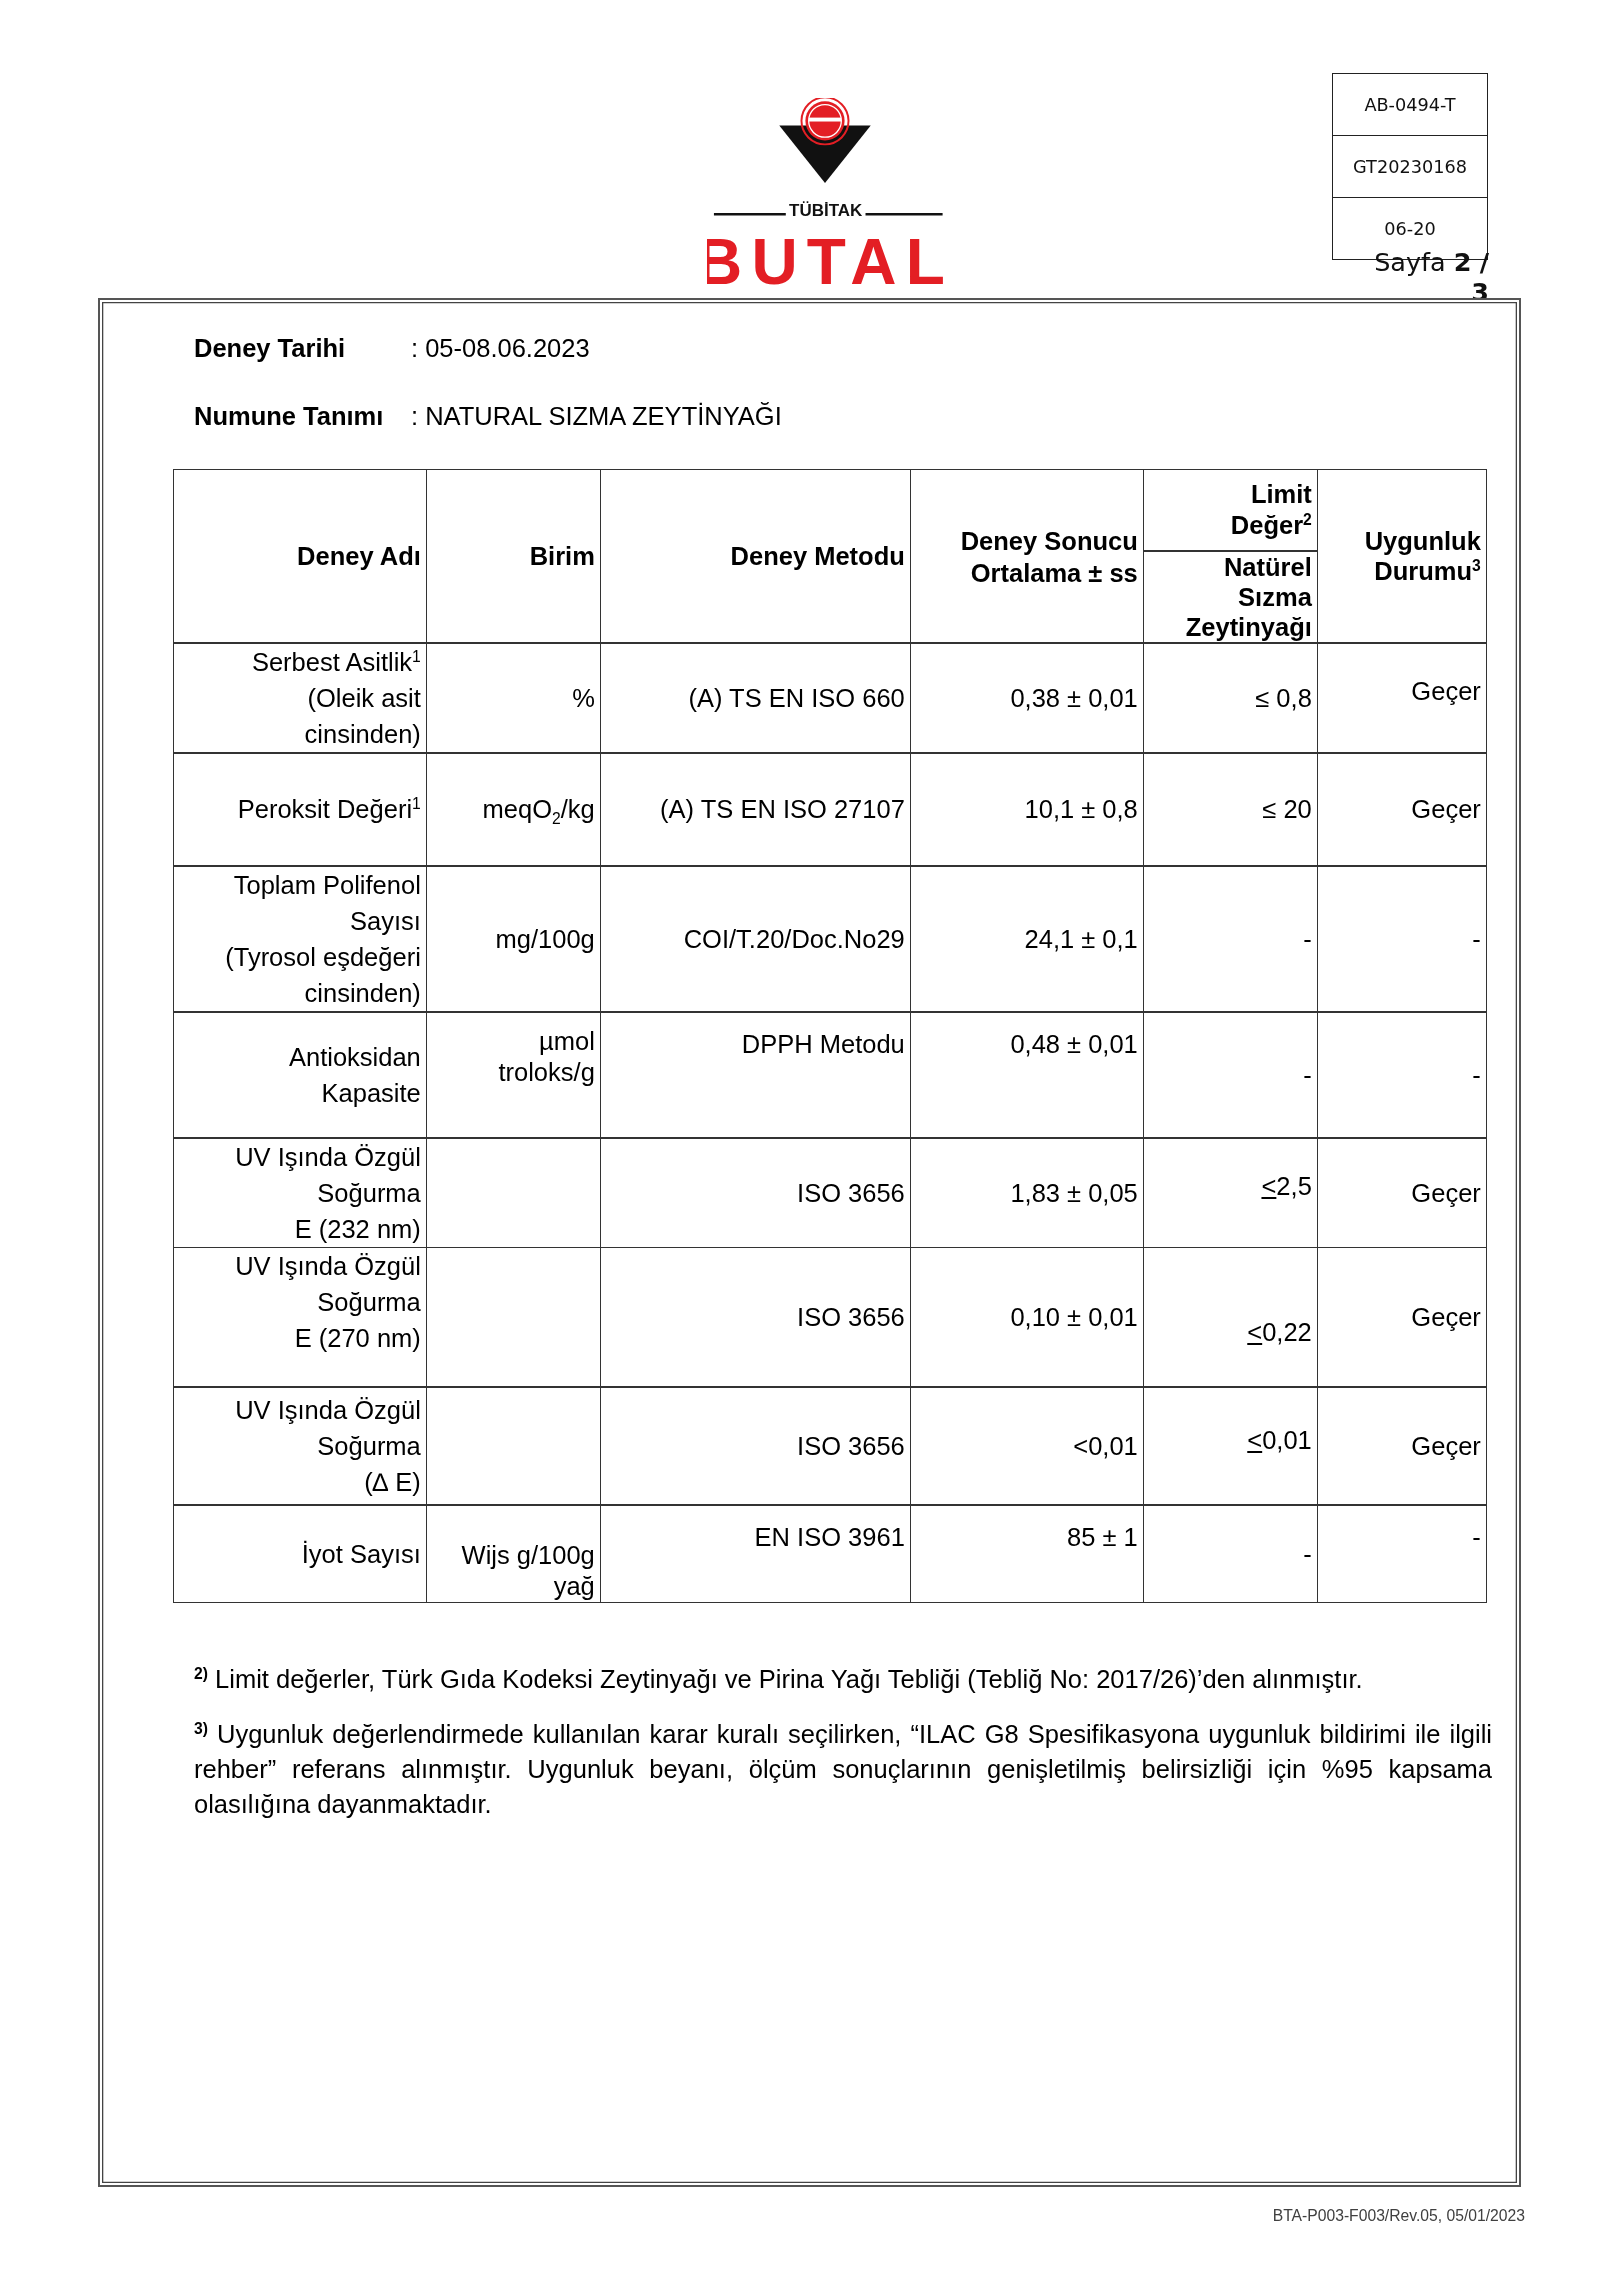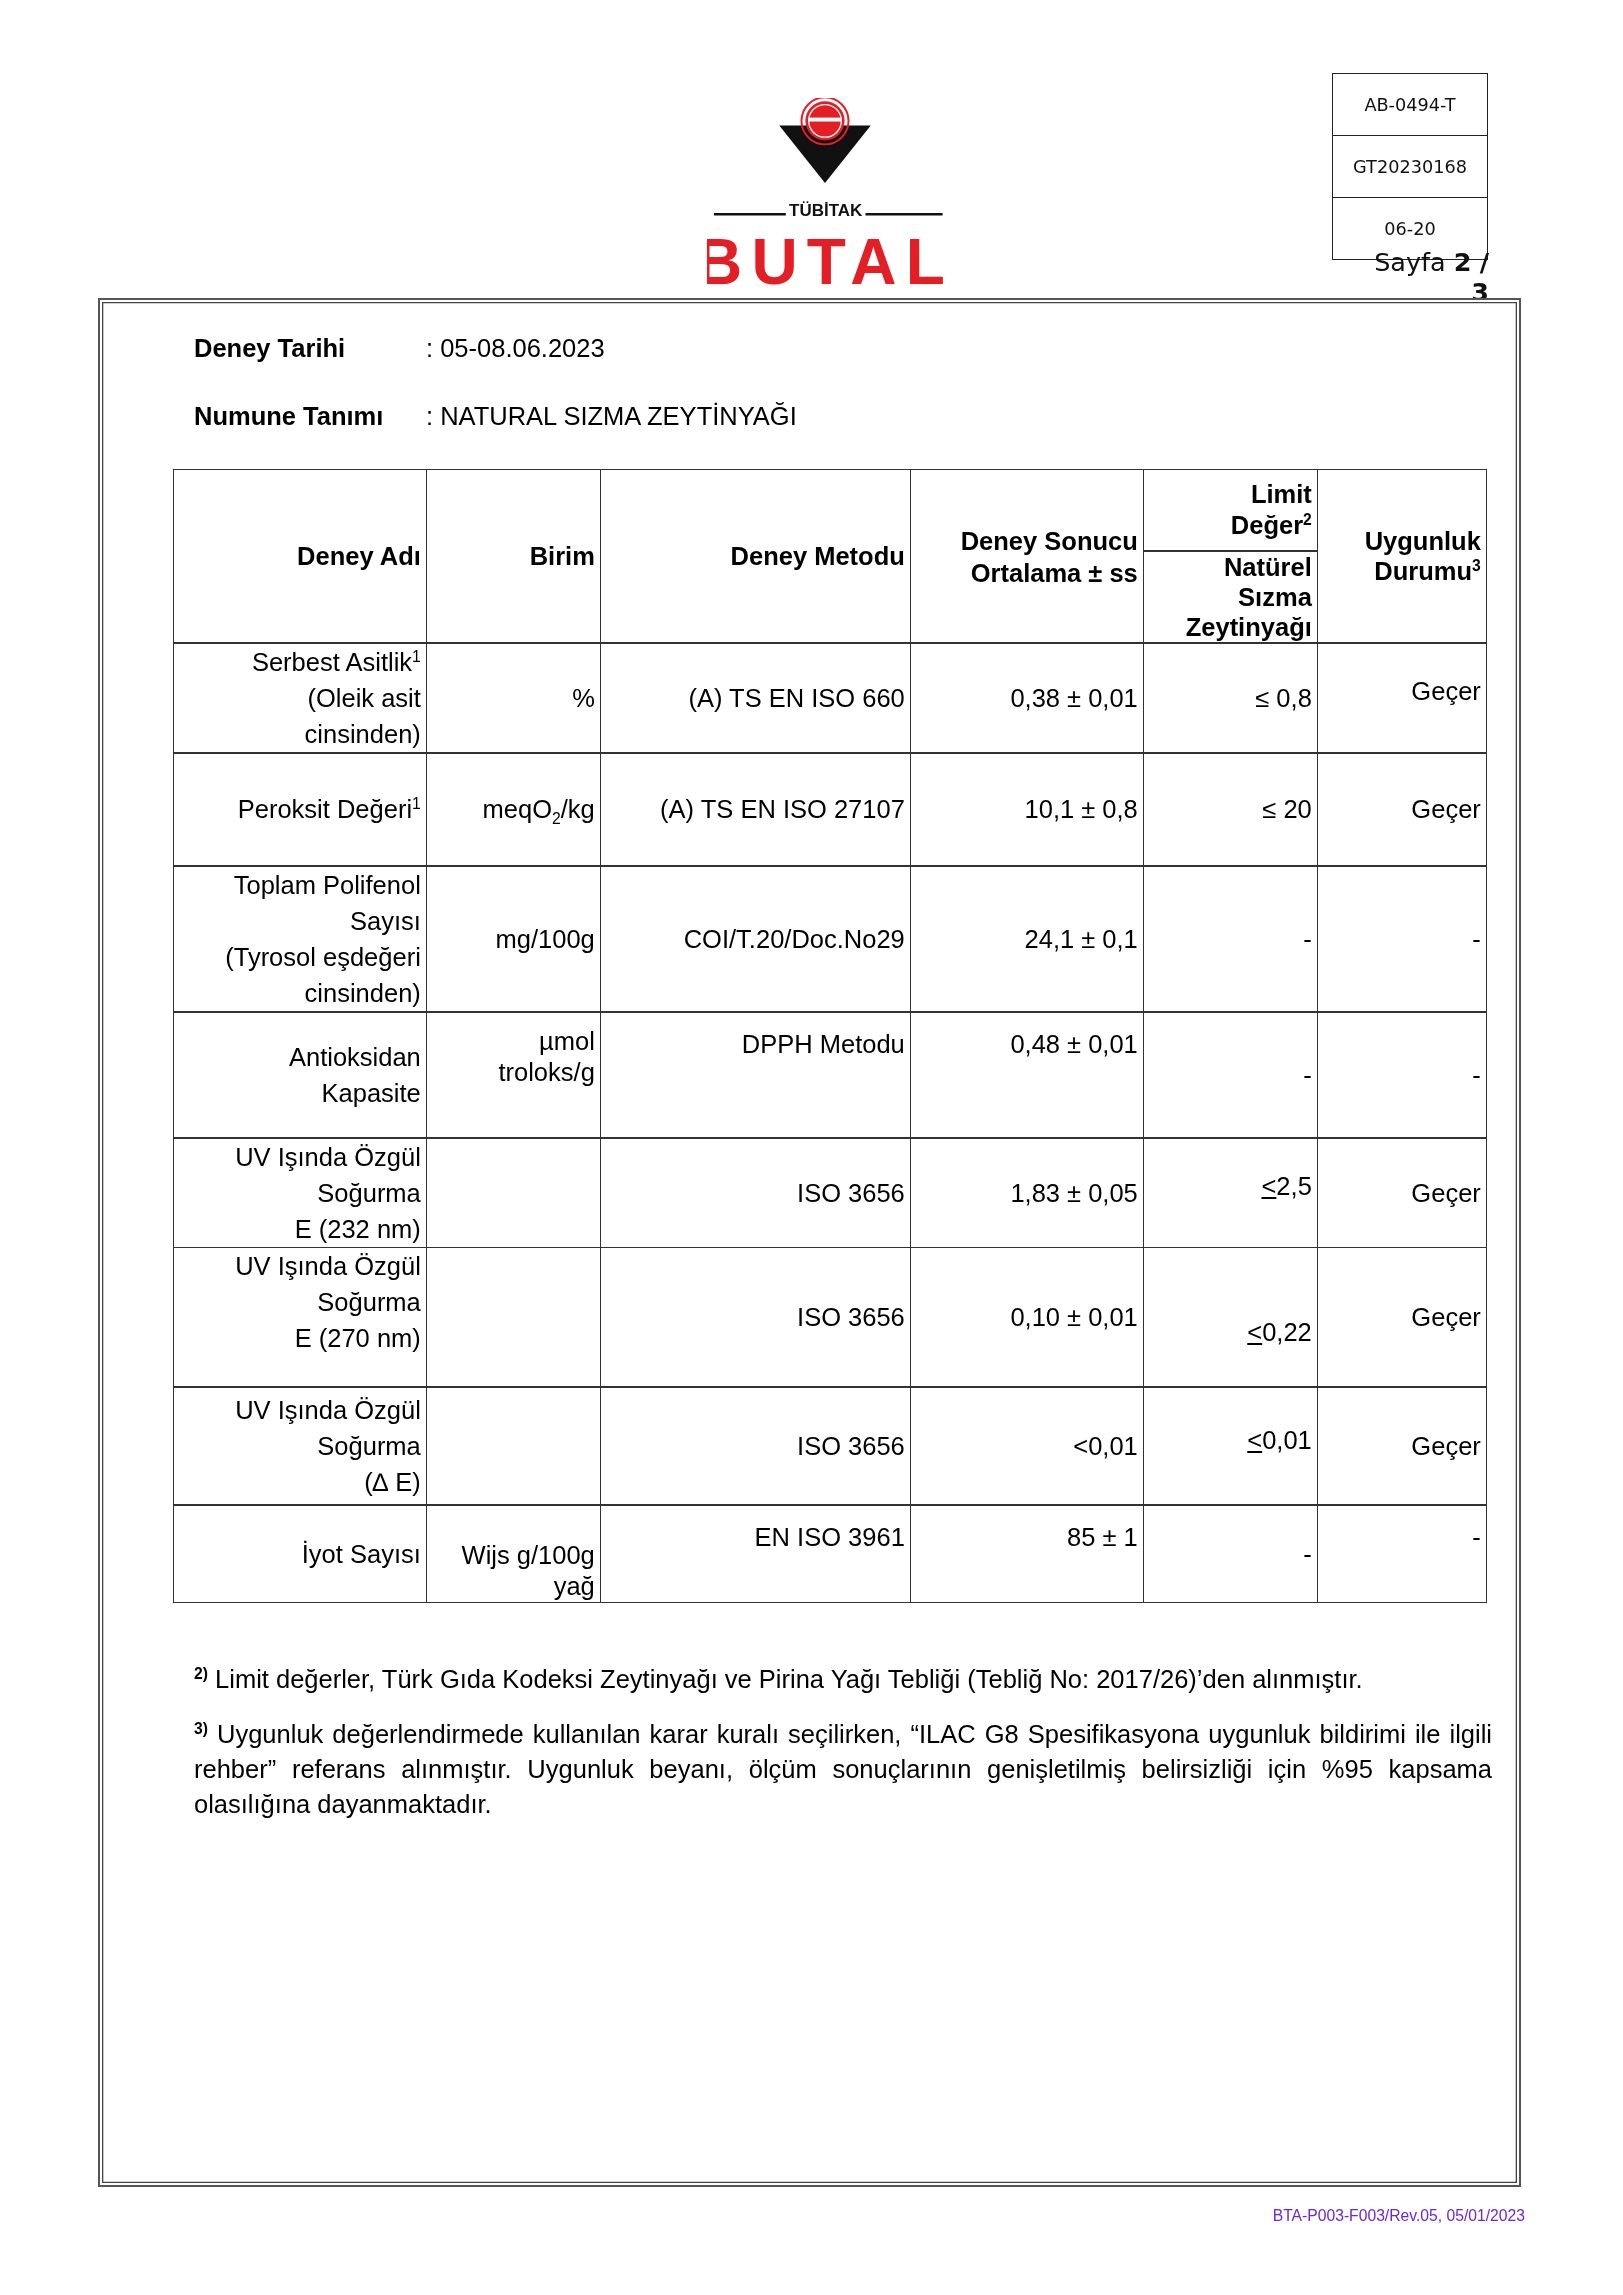--- a/index.html
+++ b/index.html
@@ -15,42 +15,42 @@
 
   .page-no { position:absolute; left:1355px; top:247px; width:134px; text-align:right; font-family:"DejaVu Sans", sans-serif; font-size:25.5px; color:#111; }
   .page-no b { font-weight:bold; }
 
   
   .frame { position:absolute; left:98px; top:298px; width:1419px; height:1885px; border:2px solid #555; box-shadow: inset 0 0 0 2px #fff, inset 0 0 0 3.3px #444; }
 
   
   .meta-row { position:absolute; left:194px; font-size:25.5px; }
   .meta-row .lbl { position:absolute; left:0; font-weight:bold; white-space:nowrap; }
-  .meta-row .val { position:absolute; left:232px; white-space:nowrap; }
+  .meta-row .val { position:absolute; left:217px; white-space:nowrap; }
   .meta1 { top:334px; }
   .meta2 { top:402px; }
 
   
   table.results { position:absolute; left:173px; top:469px; width:1313px; border-collapse:collapse; table-layout:fixed; font-size:25.5px; }
   table.results td, table.results th { border:1.3px solid #333; text-align:right; vertical-align:middle; padding:0 5.2px; line-height:36px; }
   table.results th { font-weight:bold; }
   table.results tr.row-sep td { border-top:2.6px solid #333; }
   table.results thead th { border-bottom:2.6px solid #333; }
   .sup { font-size:15.7px; vertical-align:super; line-height:0; }
   .sub { font-size:15.7px; vertical-align:sub; line-height:0; }
   .lte-u { text-decoration:underline; }
   .top-shift { position:relative; top:-6.5px; }
   .bot-shift { position:relative; top:15.7px; }
 
   
   .notes { position:absolute; left:194px; top:1662px; width:1298px; font-size:25.5px; line-height:35px; }
   .note { margin-bottom:19.6px; text-align:justify; }
   .note .fn { font-size:15.7px; vertical-align:super; line-height:0; font-weight:bold; }
 
-  .form-code { position:absolute; left:1217px; top:2207px; width:308px; text-align:right; font-size:15.7px; color:#6d28d9; }
+  .form-code { position:absolute; left:1217px; top:2207px; width:308px; text-align:right; font-size:15.7px; color:#404040; }
 </style>
 </head>
 <body>
 
 <div class="logo">
   <svg viewBox="0 0 360 300">
     <polygon points="110,42 250,42 180,130" fill="#111"></polygon>
     <circle cx="180" cy="35" r="30" fill="#e31e24"></circle>
     <circle cx="180" cy="35" r="36" fill="none" stroke="#e31e24" stroke-width="3"></circle>
     <circle cx="180" cy="35" r="25" fill="none" stroke="#fff" stroke-width="2"></circle>

